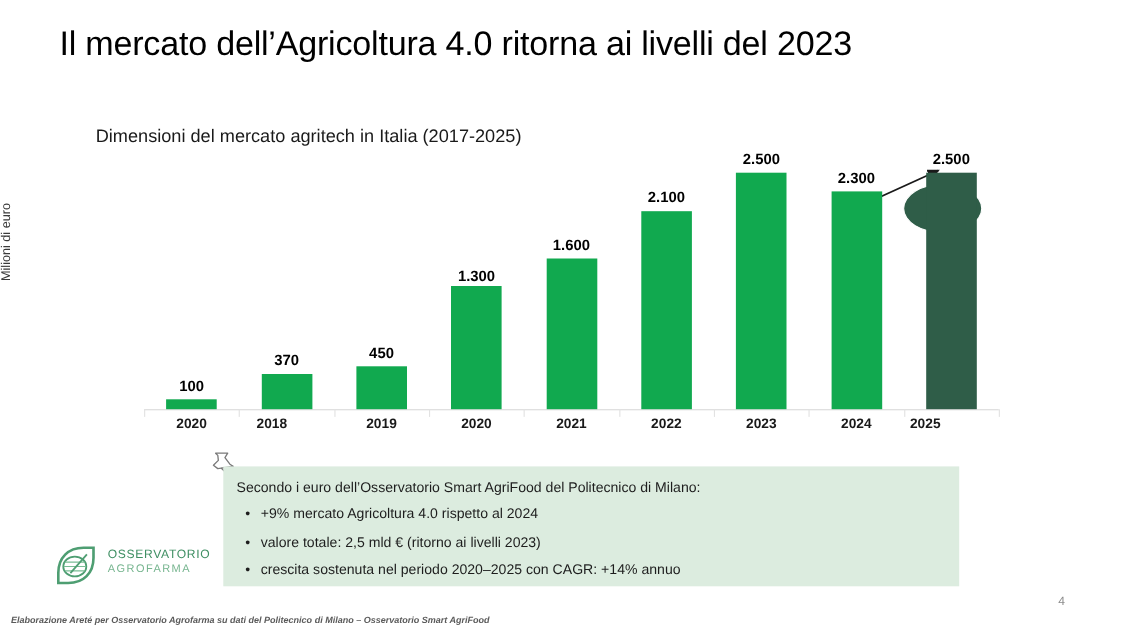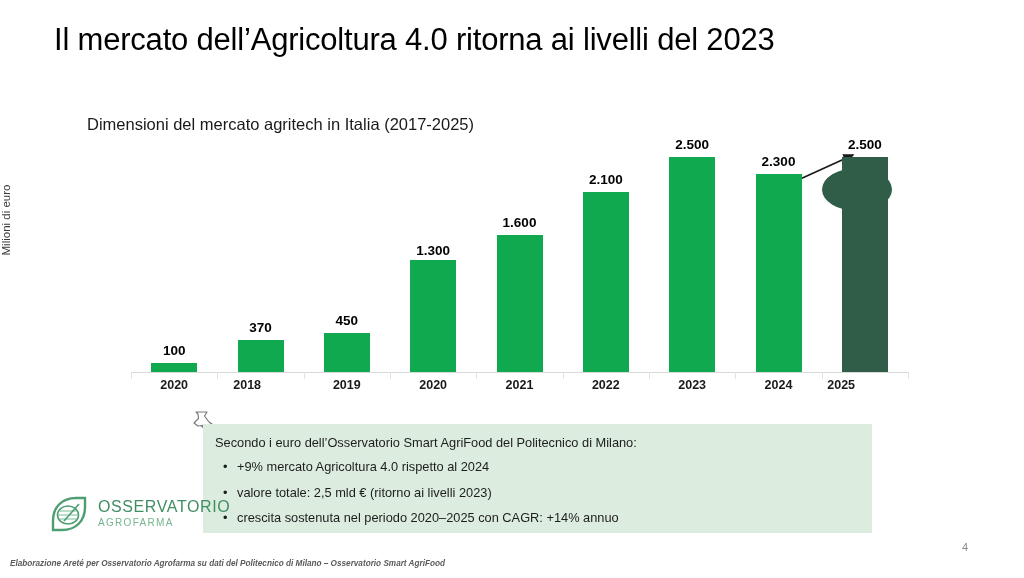--- a/index.html
+++ b/index.html
@@ -207,21 +207,21 @@
     top: 0;
     width: 46px;
     height: 46px;
   }
   #logo-text {
     position: absolute;
     left: 52px;
     top: 8px;
   }
   #logo-name {
-    font-size: 16px;
+    font-size: 11px;
     letter-spacing: 0.6px;
     color: #3f8f63;
     line-height: 1.05;
   }
   #logo-sub {
     font-size: 10px;
     letter-spacing: 1.3px;
     color: #76b58f;
     line-height: 1.1;
     margin-top: 1px;

